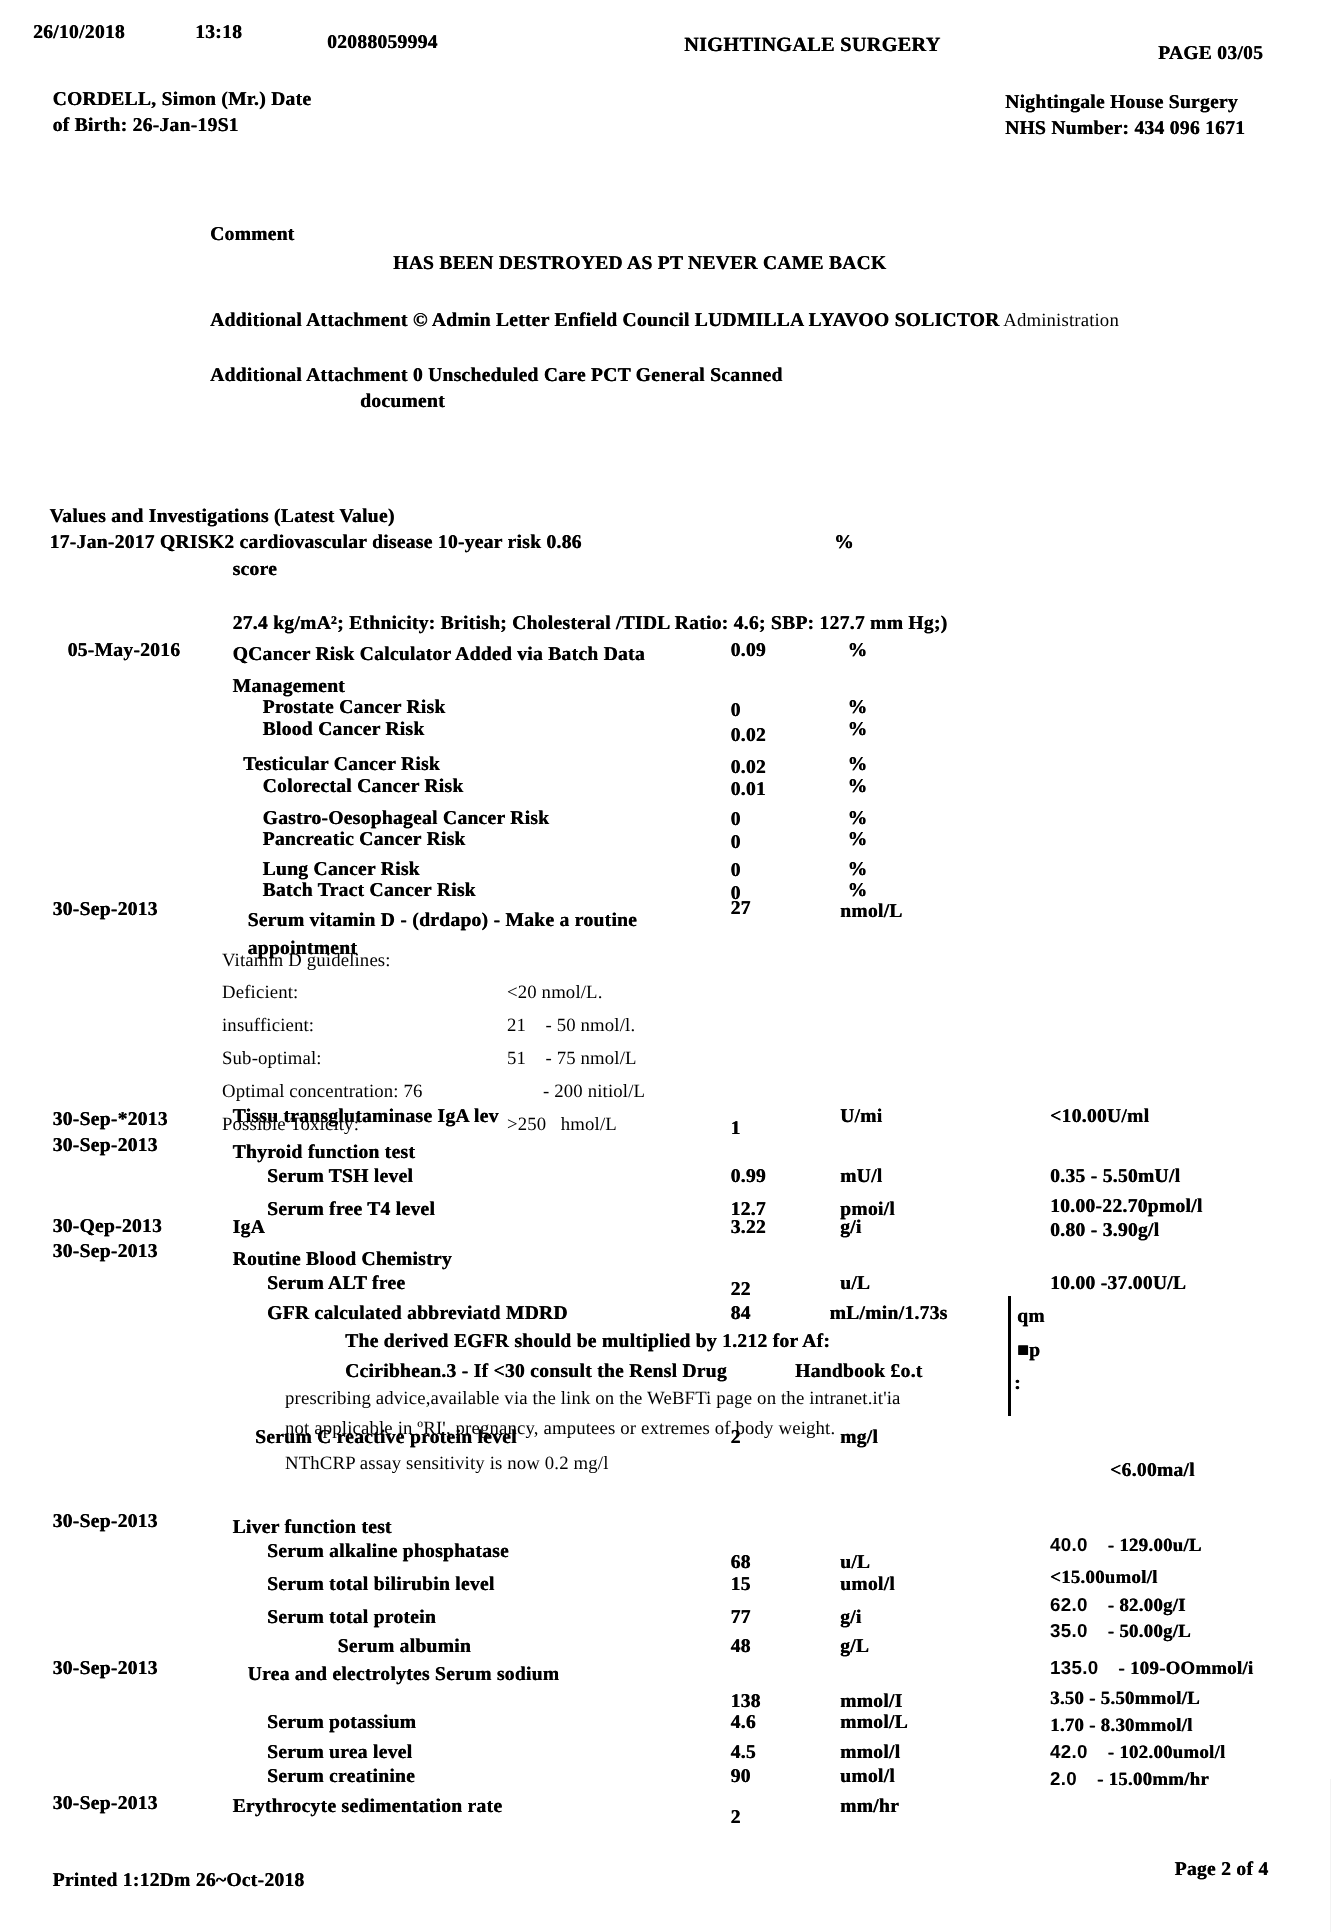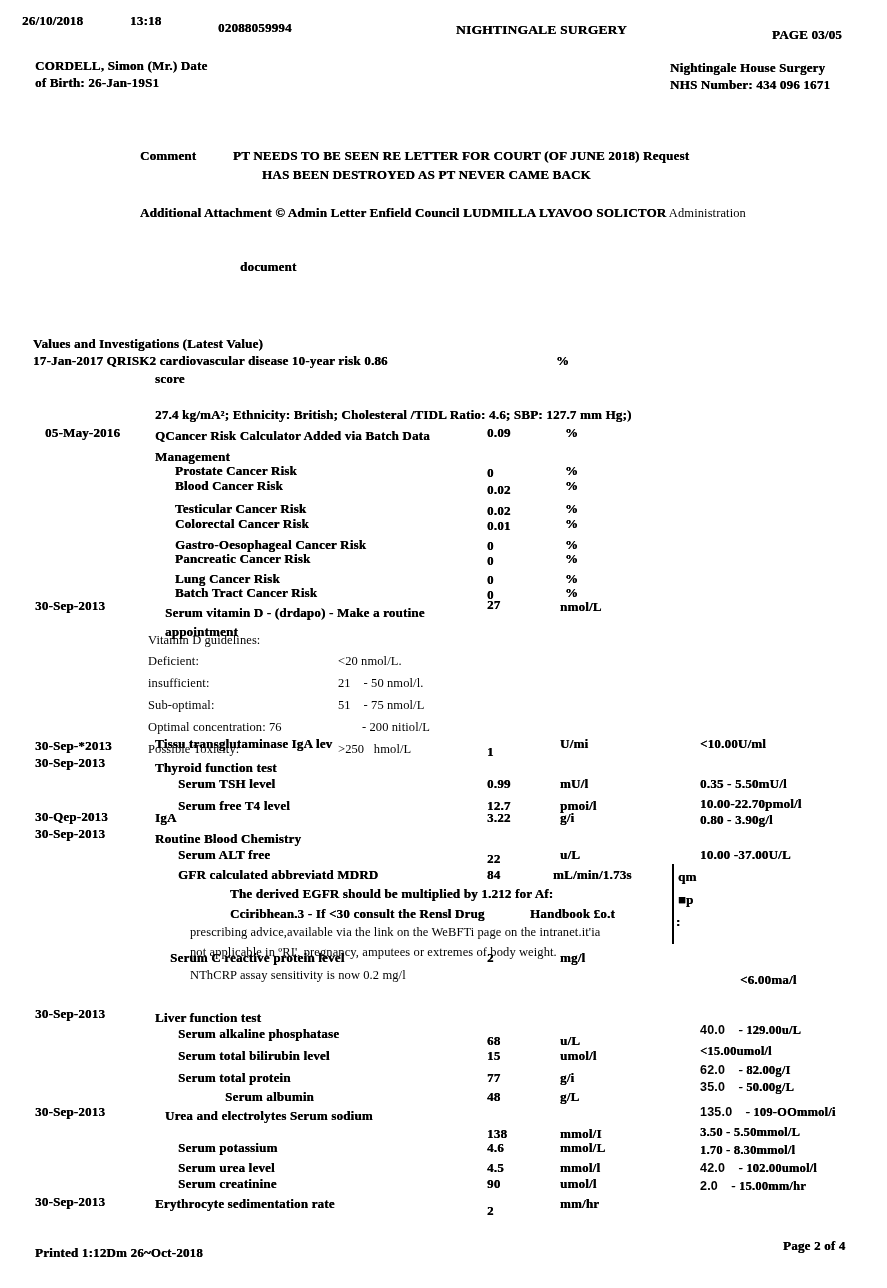--- a/index.html
+++ b/index.html
@@ -35,24 +35,24 @@
   <span class="t" style="left:218px;top:20px">02088059994</span>
   <span class="t big" style="left:456px;top:22px">NIGHTINGALE SURGERY</span>
   <span class="t" style="left:772px;top:27px">PAGE 03/05</span>
 
   <span class="t" style="left:35px;top:58px">CORDELL, Simon (Mr.) Date</span>
   <span class="t" style="left:35px;top:75px">of Birth: 26-Jan-19S1</span>
   <span class="t" style="left:670px;top:60px">Nightingale House Surgery</span>
   <span class="t" style="left:670px;top:77px">NHS Number: 434 096 1671</span>
 
   <span class="t" style="left:140px;top:148px">Comment</span>
-  <span class="t" style="left:233px;top:148px">PT NEEDS TO BE SEEN RE LETTER FOR COURT (OF JUNE 2018) Request</span>
   <span class="t" style="left:262px;top:167px">HAS BEEN DESTROYED AS PT NEVER CAME BACK</span>
 
   <span class="t" style="left:140px;top:205px"><span>Additional Attachment © Admin Letter Enfield Council </span><span>LUDMILLA LYAVOO SOLICTOR</span><span class="n"> Administration</span></span>
+  <span class="t" style="left:140px;top:242px">Additional Attachment 0 Unscheduled Care PCT General Scanned</span>
   <span class="t" style="left:240px;top:259px">document</span>
 
   <span class="t" style="left:33px;top:336px">Values and Investigations (Latest Value)</span>
 
   <span class="t" style="left:33px;top:353px">17-Jan-2017 QRISK2 cardiovascular disease 10-year risk 0.86</span>
   <span class="t" style="left:556px;top:353px">%</span>
   <span class="t" style="left:155px;top:371px">score</span>
   <span class="t" style="left:155px;top:407px">27.4 kg/mA²; Ethnicity: British; Cholesteral /TIDL Ratio: 4.6; SBP: 127.7 mm Hg;)</span>
 
   <span class="t" style="left:45px;top:425px">05-May-2016</span>
@@ -62,21 +62,21 @@
   <span class="t" style="left:155px;top:449px">Management</span>
 
   <span class="t" style="left:175px;top:463px">Prostate Cancer Risk</span>
   <span class="t" style="left:487px;top:465px">0</span>
   <span class="t" style="left:565px;top:463px">%</span>
 
   <span class="t" style="left:175px;top:478px">Blood Cancer Risk</span>
   <span class="t" style="left:487px;top:482px">0.02</span>
   <span class="t" style="left:565px;top:478px">%</span>
 
-  <span class="t" style="left:175px;top:501px">Testicular Cancer Risk</span>
+  <span class="t" style="left:162px;top:501px">Testicular Cancer Risk</span>
   <span class="t" style="left:487px;top:503px">0.02</span>
   <span class="t" style="left:565px;top:501px">%</span>
 
   <span class="t" style="left:175px;top:516px">Colorectal Cancer Risk</span>
   <span class="t" style="left:487px;top:518px">0.01</span>
   <span class="t" style="left:565px;top:516px">%</span>
 
   <span class="t" style="left:175px;top:537px">Gastro-Oesophageal Cancer Risk</span>
   <span class="t" style="left:487px;top:538px">0</span>
   <span class="t" style="left:565px;top:537px">%</span>

